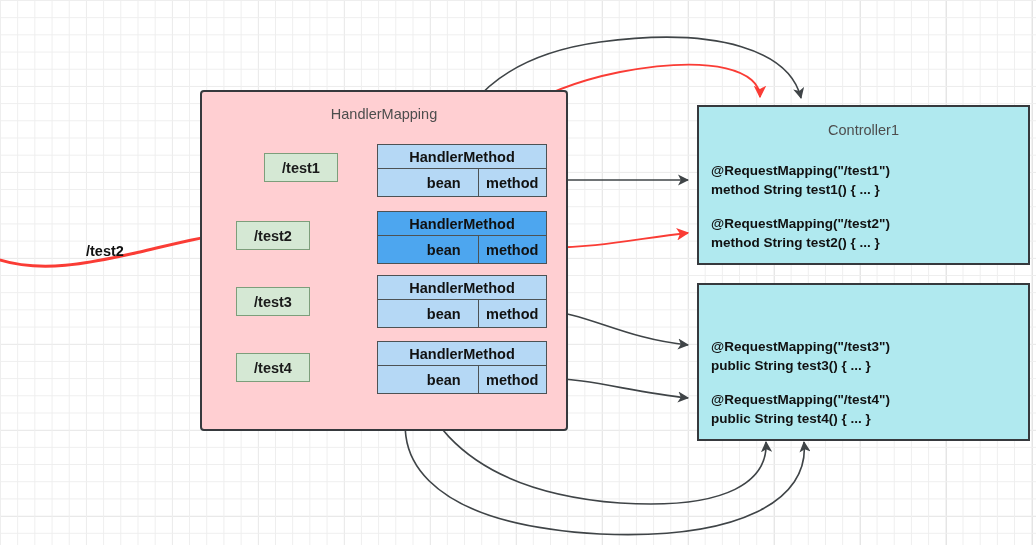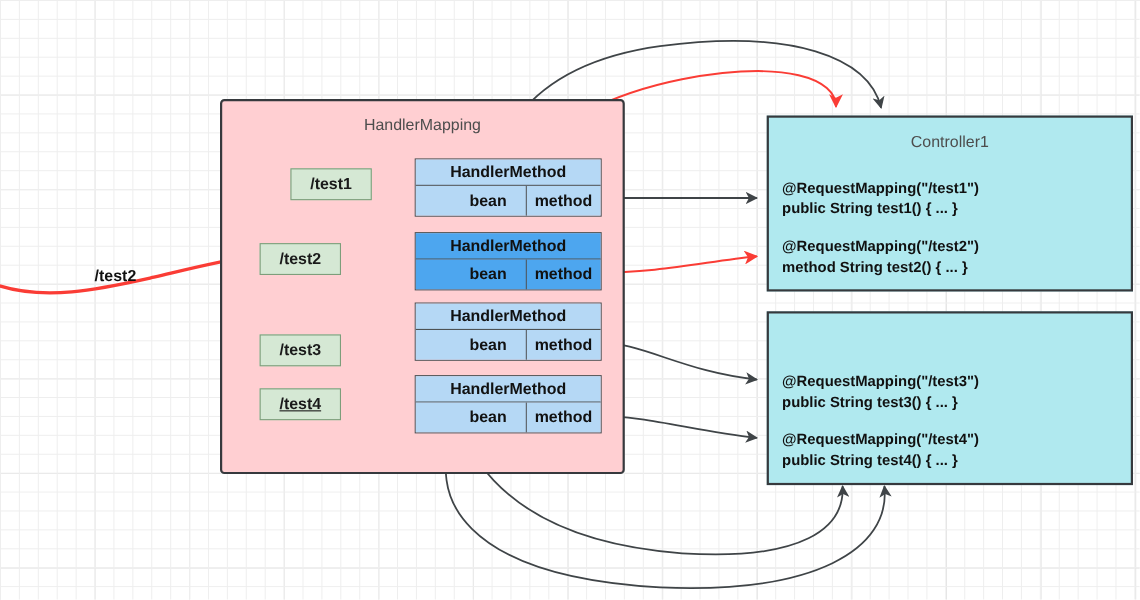--- a/index.html
+++ b/index.html
@@ -135,24 +135,24 @@
 
   <div class="node handler-mapping">
     <div class="hm-title">HandlerMapping</div>
 
     <div class="node path-box" style="left:34px;top:61px;margin-left:28px;">
       <span>/test1</span>
     </div>
     <div class="node path-box" style="left:34px;top:129px;">
       <span>/test2</span>
     </div>
-    <div class="node path-box" style="left:34px;top:195px;margin-top:17px;">
+    <div class="node path-box" style="left:34px;top:195px;">
       <span>/test3</span>
     </div>
-    <div class="node path-box" style="left:34px;top:261px;text-decoration:underline;">
+    <div class="node path-box" style="left:34px;top:261px;">
       <span>/test4</span>
     </div>
 
     <div class="hm-box hm-normal" style="left:175px;top:52px;">
       <div class="hm-head">HandlerMethod</div>
       <div class="hm-cells">
         <div>bean</div>
         <div>method</div>
       </div>
     </div>
@@ -179,21 +179,21 @@
         <div>bean</div>
         <div>method</div>
       </div>
     </div>
   </div>
 
   <div class="node controller" style="top:105px;height:160px;">
     <div class="ctrl-title">Controller1</div>
     <div class="ctrl-body" style="top:54px;">
       <div>@RequestMapping("/test1")</div>
-      <div>public String test1() { ... }</div>
+      <div>method String test1() { ... }</div>
     </div>
     <div class="ctrl-body" style="top:107px;">
       <div>@RequestMapping("/test2")</div>
       <div>method String test2() { ... }</div>
     </div>
   </div>
 
   <div class="node controller" style="top:283px;height:158px;">
     <div class="ctrl-body" style="top:52px;">
       <div>@RequestMapping("/test3")</div>

